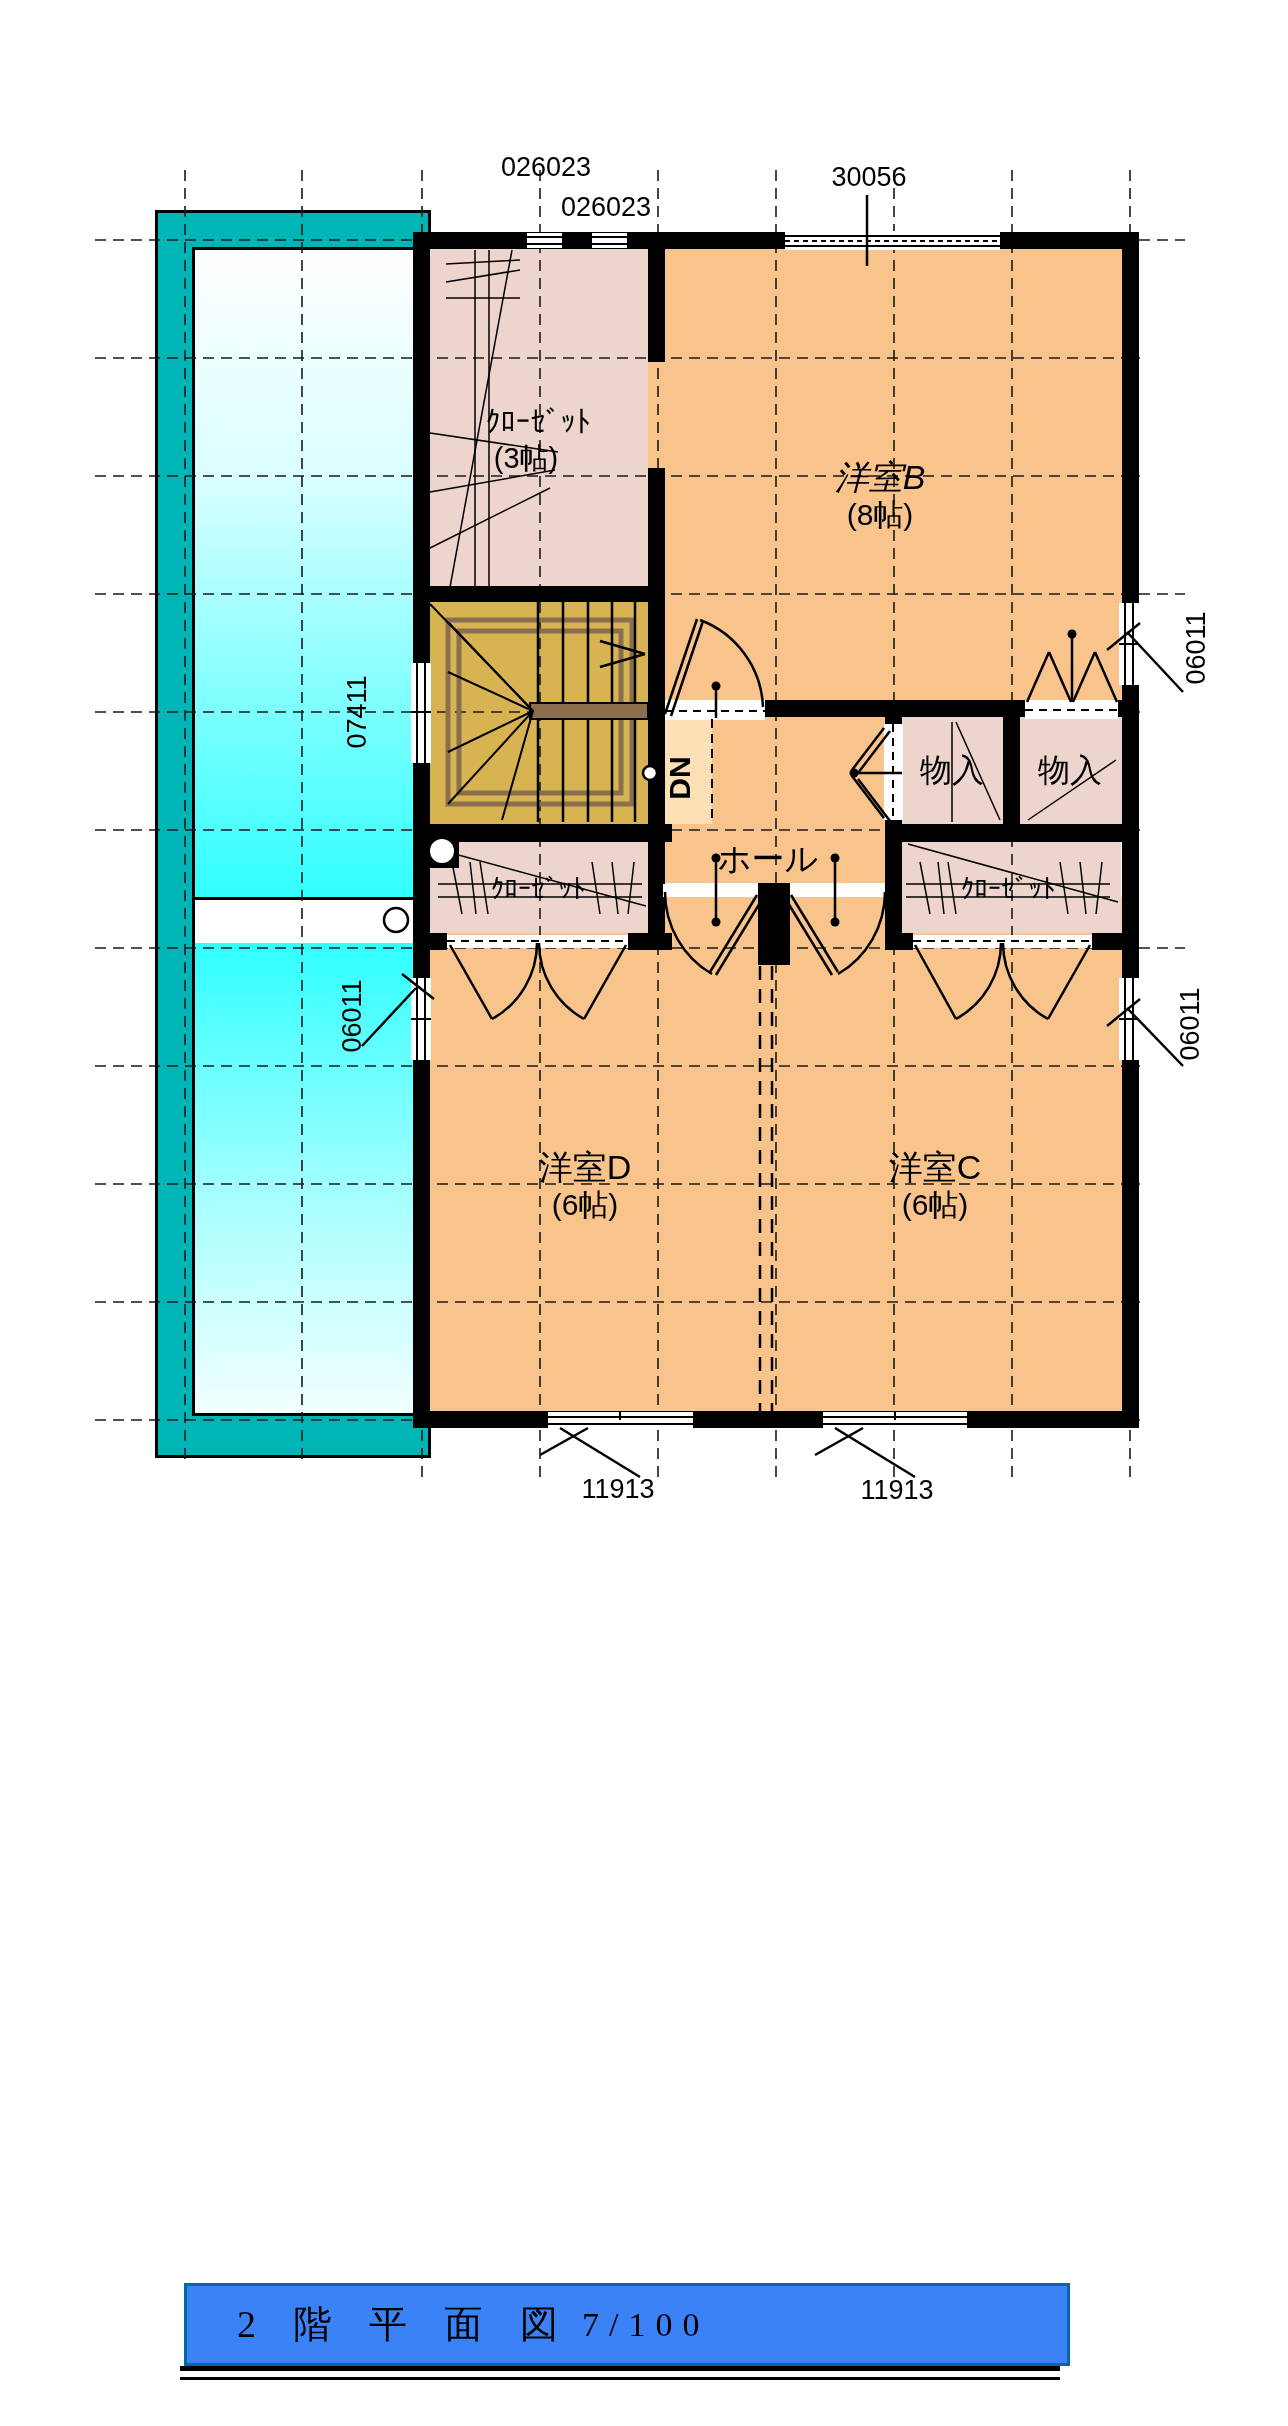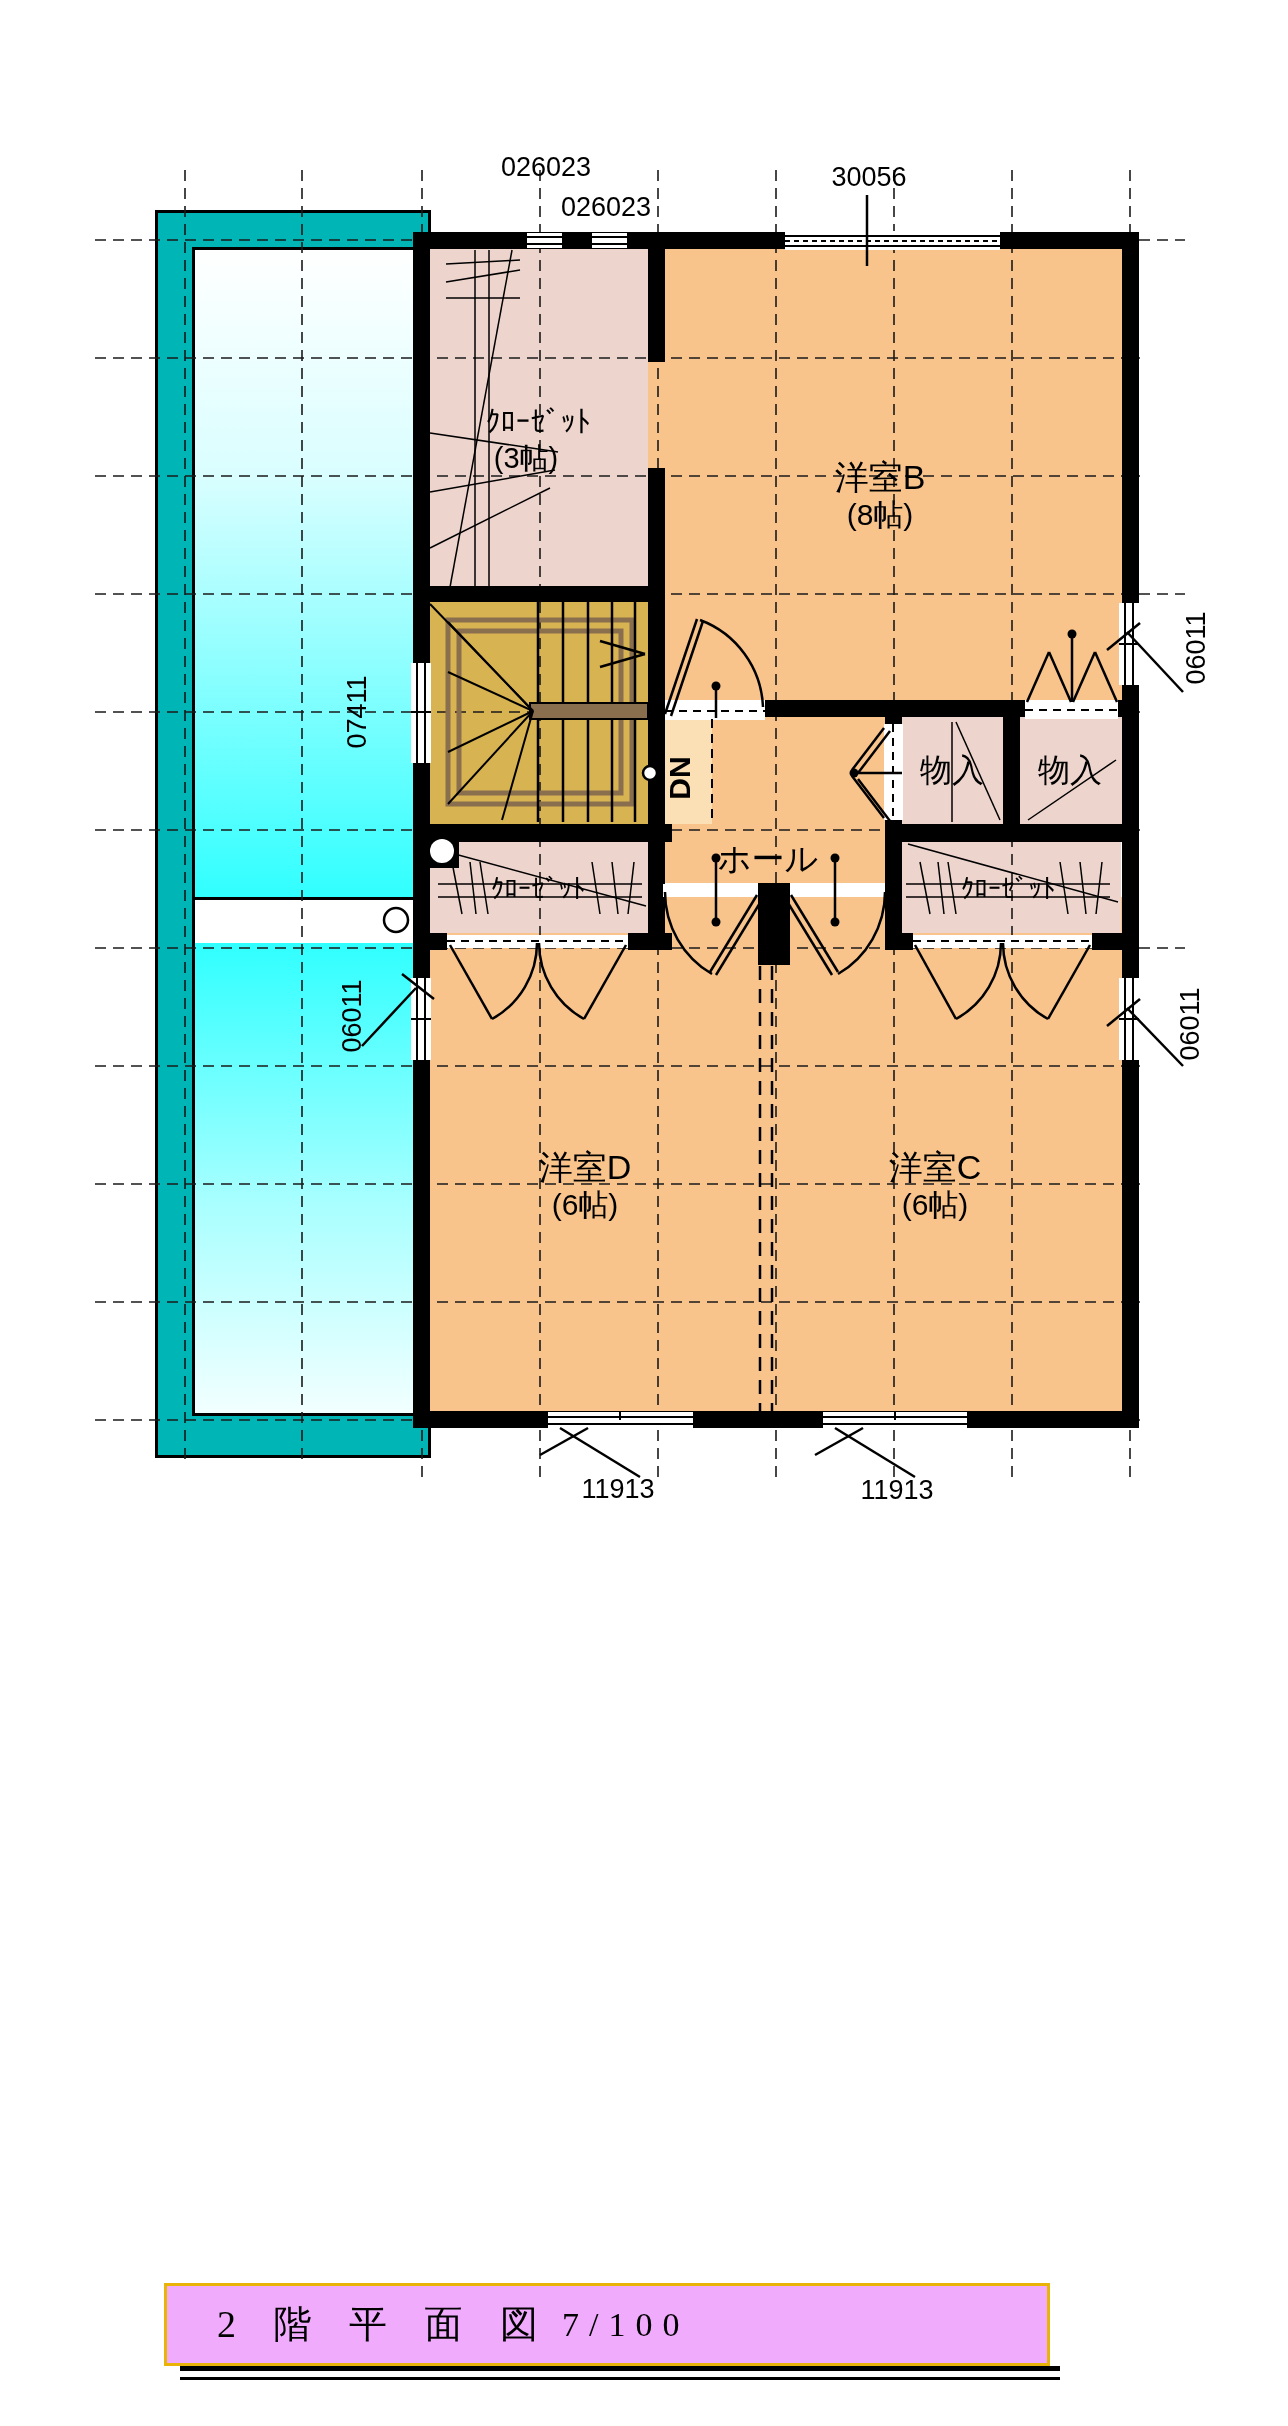--- a/index.html
+++ b/index.html
@@ -5,22 +5,22 @@
   html,body{margin:0;padding:0;background:#fff;}
   #canvas{position:relative;width:1288px;height:2426px;background:#fff;overflow:hidden;
           font-family:"Liberation Sans","DejaVu Sans",sans-serif;}
   .wall{position:absolute;background:#000;}
   .fill{position:absolute;}
   .lbl{position:absolute;color:#000;white-space:nowrap;transform:translate(-50%,-50%);
        text-align:center;line-height:1.05;}
   .lbl.rot{transform:translate(-50%,-50%) rotate(-90deg);}
   .win{position:absolute;background:#fff;}
   svg{position:absolute;left:0;top:0;}
-  .titlebox{position:absolute;left:164px;top:2283px;width:880px;height:77px;
-            border:3px solid #eab308;background:#f0abfc;display:flex;align-items:center;}
+  .titlebox{position:absolute;left:184px;top:2283px;width:880px;height:77px;
+            border:3px solid #0369a1;background:#3b82f6;display:flex;align-items:center;}
   .titletext{position:absolute;left:50px;top:0;height:77px;display:flex;align-items:center;
              font-family:"Liberation Serif","DejaVu Serif",serif;font-size:38px;letter-spacing:14px;}
   .scaletext{position:absolute;left:395px;top:0;height:77px;display:flex;align-items:center;
              font-family:"Liberation Serif","DejaVu Serif",serif;font-size:34px;letter-spacing:10px;}
   .rule{position:absolute;background:#000;}
 </style>
 </head>
 <body>
 
 <div id="canvas">
@@ -309,21 +309,21 @@
     </g>
   </svg>
 
   <div class="lbl" style="left:546px;top:167px;font-size:27px;">026023</div>
   <div class="lbl" style="left:606px;top:207px;font-size:27px;">026023</div>
   <div class="lbl" style="left:869px;top:177px;font-size:27px;">30056</div>
 
   <div class="lbl" style="left:538px;top:422px;font-size:30px;">ｸﾛｰｾﾞｯﾄ</div>
   <div class="lbl" style="left:526px;top:458px;font-size:29px;">(3帖)</div>
 
-  <div class="lbl" style="left:880px;top:478px;font-size:34px;">洋室B</div>
+  <div class="lbl" style="left:880px;top:478px;font-size:34px;font-style:italic;">洋室B</div>
   <div class="lbl" style="left:880px;top:515px;font-size:30px;">(8帖)</div>
 
   <div class="lbl" style="left:952px;top:771px;font-size:32px;">物入</div>
   <div class="lbl" style="left:1070px;top:771px;font-size:32px;">物入</div>
 
   <div class="lbl" style="left:768px;top:859px;font-size:33px;">ホール</div>
 
   <div class="lbl" style="left:538px;top:889px;font-size:27px;">ｸﾛｰｾﾞｯﾄ</div>
   <div class="lbl" style="left:1008px;top:889px;font-size:27px;">ｸﾛｰｾﾞｯﾄ</div>
 

